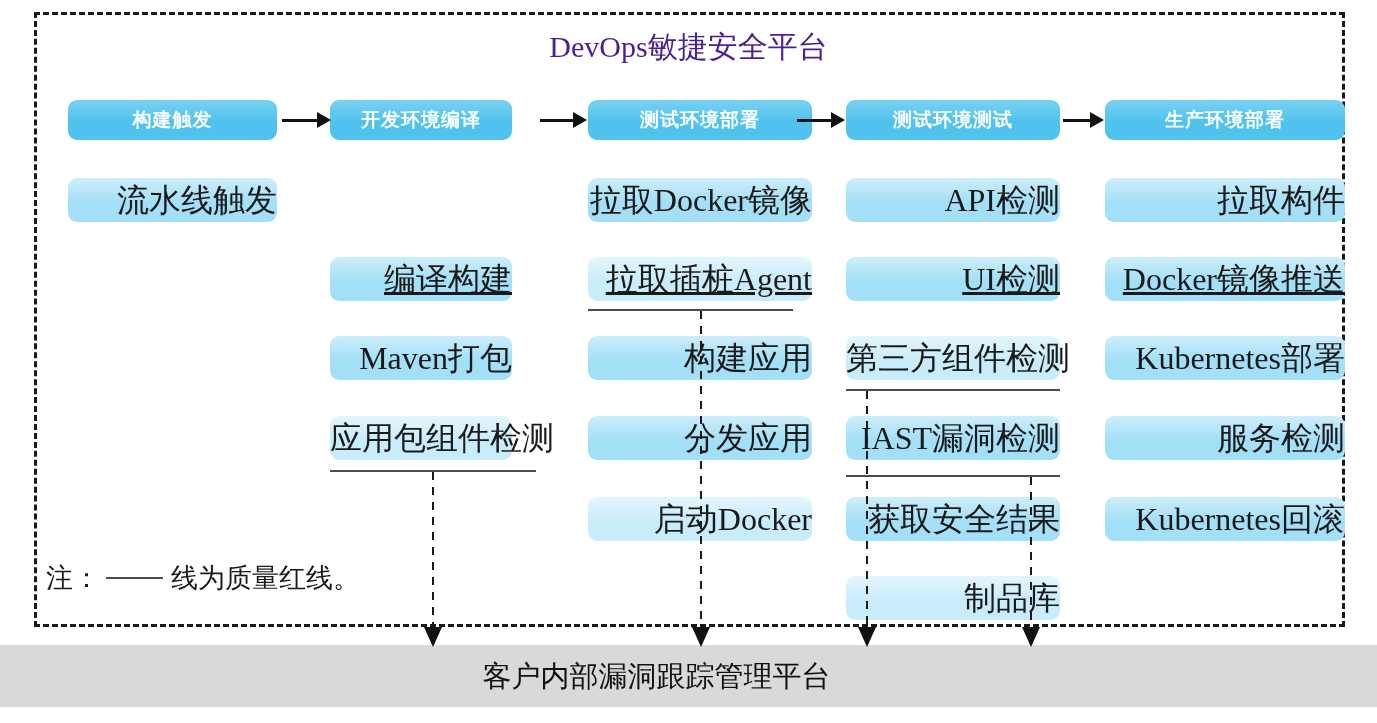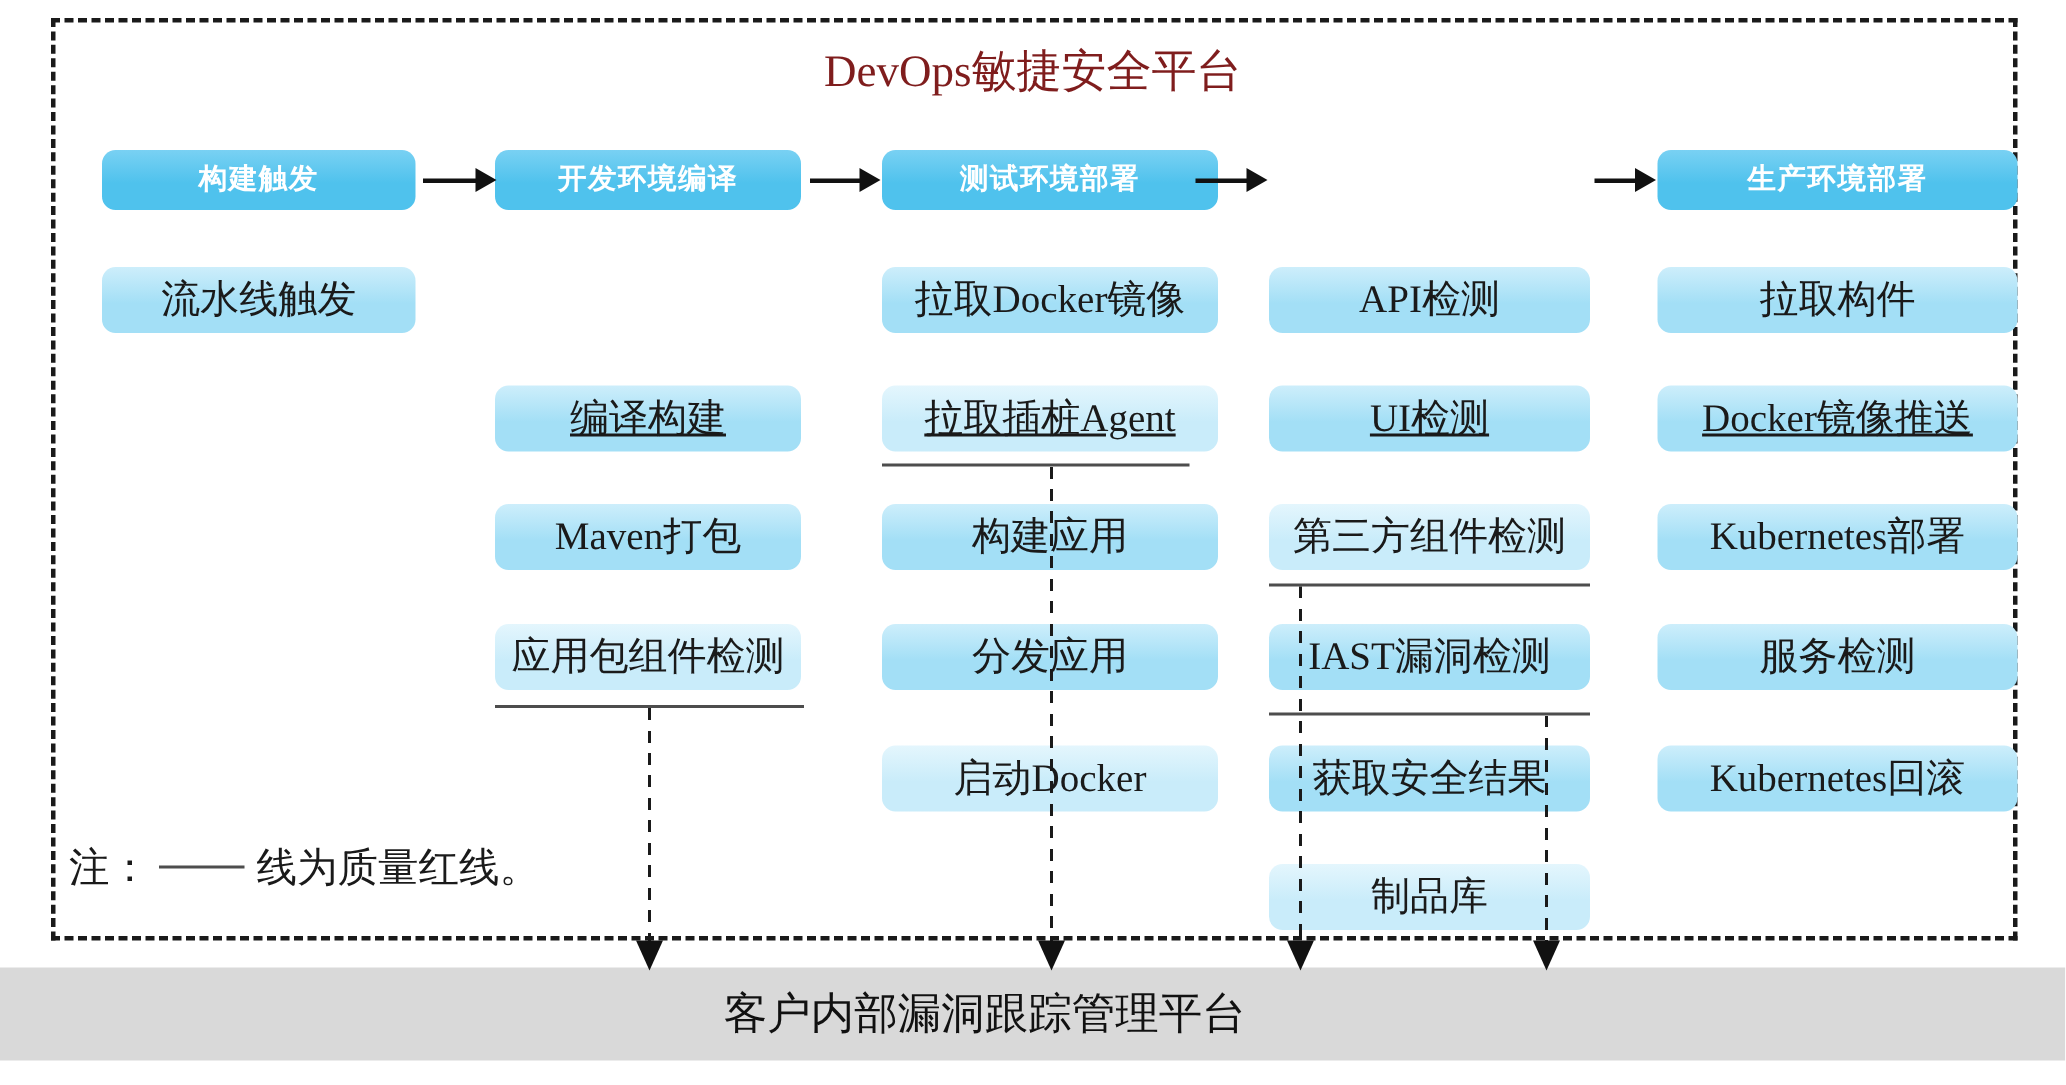--- a/index.html
+++ b/index.html
@@ -7,41 +7,42 @@
     position:relative;width:1377px;height:723px;background:#fff;overflow:hidden;
     font-family:"Liberation Serif","DejaVu Serif",serif;color:#1a1a1a;
   }
   
   .frame{
     position:absolute;left:34px;top:12px;width:1305px;height:609px;
     border:3px dashed var(--connector,#1a1a1a);
   }
   .title{
     position:absolute;left:0;right:0;top:27px;text-align:center;
-    font-size:30px;color:#7f1d1d;
+    font-size:30px;color:#4c1d95;
   }
   
   .c1{left:68px;width:209px;}
-  .c2{left:330px;width:204px;}
+  .c2{left:330px;width:182px;}
   .c3{left:588px;width:224px;}
   .c4{left:846px;width:214px;}
   .c5{left:1105px;width:240px;}
   .hdr{top:100px;height:40px;line-height:40px;}
   .r0{top:178px;} .r1{top:257px;text-decoration:underline;} .r2{top:336px;} .r3{top:416px;} .r4{top:497px;} .r5{top:576px;}
   .box,.head{
     position:absolute;border-radius:9px;text-align:center;white-space:nowrap;
   }
   .head{
     background:linear-gradient(180deg,#79d1f3 0%,var(--header-box,#4fc2ed) 55%);
     color:#ffffff;font-family:"Liberation Sans","DejaVu Sans",sans-serif;
     font-weight:bold;font-size:19px;letter-spacing:1px;
   }
   .box{
-    height:44px;line-height:44px;font-size:26px;
+    height:44px;line-height:44px;font-size:32px;
     background:linear-gradient(180deg,#cdeefb 0%,var(--step-box,#a3dff6) 55%);
+    text-align:right;
   }
   .box[data-tone="light"]{
     background:linear-gradient(180deg,#e4f6fd 0%,var(--step-box-light,#c9ecfa) 55%);
   }
   .box span{position:relative;z-index:3;}
   
   .harrow{position:absolute;top:119px;height:3px;background:#111;}
   .harrow::after{
     content:'';position:absolute;right:-13px;top:-7px;width:0;height:0;
     border-left:14px solid #111;border-top:8px solid transparent;border-bottom:8px solid transparent;
@@ -78,20 +79,21 @@
 
 <div id="stage">
 
   <div class="frame"></div>
 
   <div class="title">DevOps敏捷安全平台</div>
 
   <div class="head hdr c1"><span>构建触发</span></div>
   <div class="head hdr c2"><span>开发环境编译</span></div>
   <div class="head hdr c3"><span>测试环境部署</span></div>
+  <div class="head hdr c4"><span>测试环境测试</span></div>
   <div class="head hdr c5"><span>生产环境部署</span></div>
 
   <div class="harrow" style="left:282px;width:36px;"></div>
   <div class="harrow" style="left:540px;width:34px;"></div>
   <div class="harrow" style="left:797px;width:35px;"></div>
   <div class="harrow" style="left:1063px;width:28px;"></div>
 
   <div class="box c1 r0" data-tone="medium"><span>流水线触发</span></div>
 
   <div class="box c2 r1" data-tone="medium"><span>编译构建</span></div>

